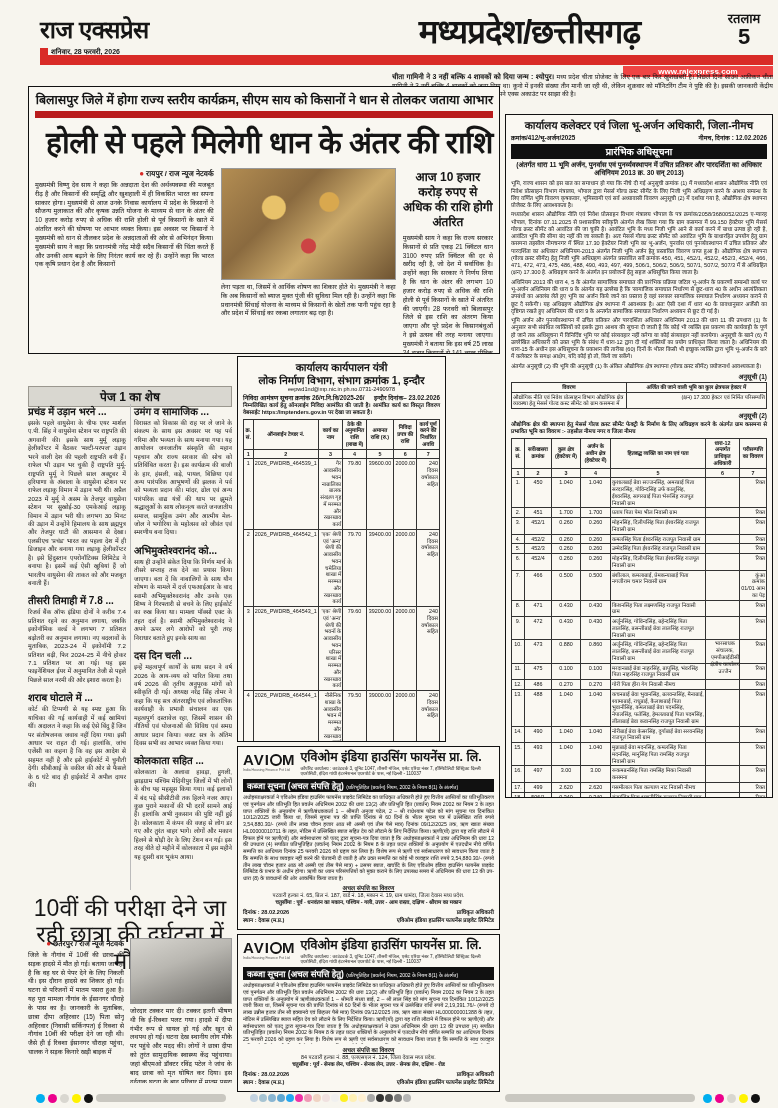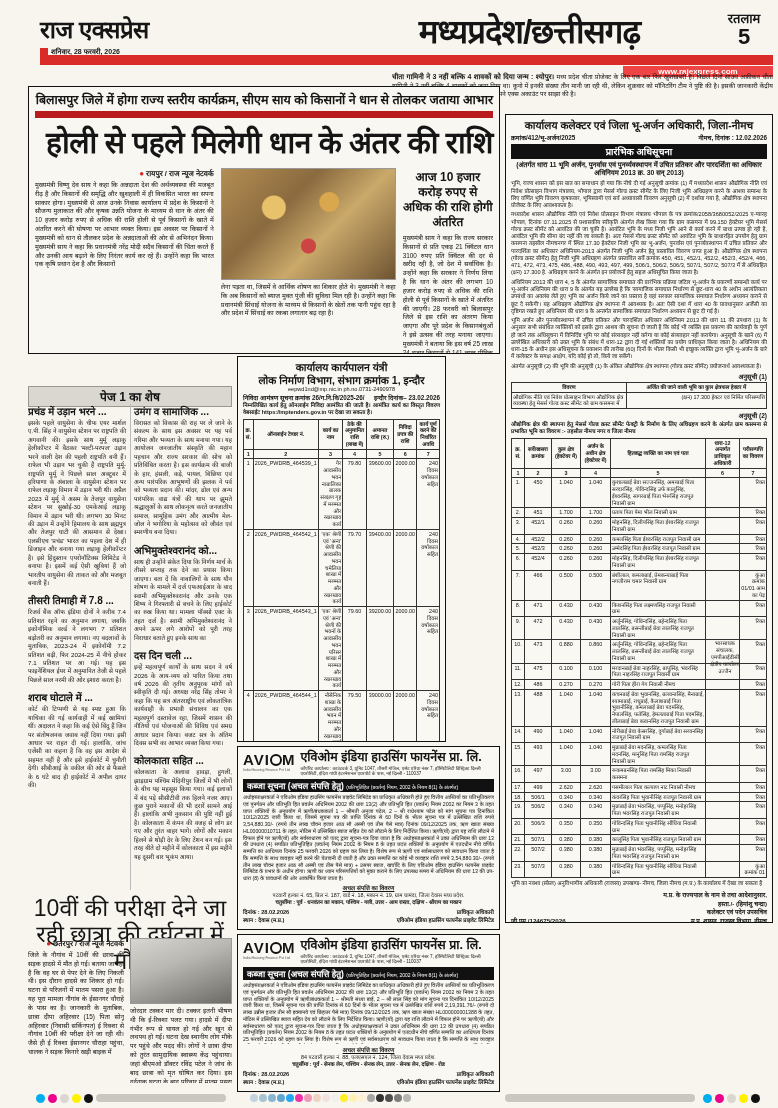--- a/index.html
+++ b/index.html
@@ -367,21 +367,21 @@
   <div class="av-body" style="height:62px;overflow:hidden">अधोहस्ताक्षरकर्ता ने एविओम इंडिया हाउसिंग फायनेंस प्राइवेट लिमिटेड का प्राधिकृत अधिकारी होते हुए वित्तीय आस्तियों का प्रतिभूतिकरण एवं पुनर्गठन और प्रतिभूति हित प्रवर्तन अधिनियम 2002 की धारा 13(2) और प्रतिभूति हित (प्रवर्तन) नियम 2002 का नियम 3 के तहत प्राप्त शक्तियों के अनुप्रयोग में ऋणी/बंधककर्ता 1 – श्रीमती संध्या बाई, 2 – श्री लाल सिंह को मांग सूचना पत्र दिनांकित 10/12/2025 जारी किया था, जिसमें सूचना पत्र की प्राप्ति दिनांक से 60 दिनों के भीतर सूचना पत्र में उल्लेखित राशि रुपये 2,19,391.76/- (रुपये दो लाख उन्नीस हजार तीन सौ इक्यानवे एवं छिहत्तर पैसे मात्र) दिनांक 09/12/2025 तक, ऋण खाता संख्या HL000000001388 के तहत, नोटिस में उल्लिखित ब्याज सहित देय को लौटाने के लिए निर्देशित किया। ऋणी(यों) द्वारा यह राशि लौटाने में विफल होने पर ऋणी(यों) और सर्वसाधारण को एतद् द्वारा सूचना-पत्र दिया जाता है कि अधोहस्ताक्षरकर्ता ने उक्त अधिनियम की धारा 13 की उपधारा (4) सपठित प्रतिभूतिहित (प्रवर्तन) नियम 2002 के नियम 8 के तहत प्रदत्त शक्तियों के अनुप्रयोग में एतदधीन नीचे वर्णित सम्पत्ति का आधिपत्य दिनांक 25 फरवरी 2026 को ग्रहण कर लिया है। विशेष रूप से ऋणी एवं सर्वसाधारण को सावधान किया जाता है कि सम्पत्ति के साथ व्यवहार नहीं करने की चेतावनी दी जाती है और उक्त सम्पत्ति का कोई भी व्यवहार राशि रुपये 2,19,391.76/- + उसपर ब्याज, खर्चादि के लिए एविओम इंडिया हाउसिंग फायनेंस प्राइवेट लिमिटेड के प्रभार के अधीन होगा।</div>
   <div class="av-prop-t">अचल संपत्ति का विवरण</div>
   <div class="av-prop">84 पटवारी हल्का नं. 88, एलएसएल नं. 124, जिला देवास मध्य प्रदेश.</div>
   <div class="av-prop b">चतुर्सीमा : पूर्व - सेनक लेन, पश्चिम - सेनक लेन, उत्तर - सेनक लेन, दक्षिण - रोड</div>
   <div class="av-foot">
     <span><span>दिनांक : 28.02.2026</span><br><span>स्थान : देवास (म.प्र.)</span></span>
     <span style="text-align:right"><span>प्राधिकृत अधिकारी</span><br><span>एविओम इंडिया हाउसिंग फायनेंस प्राइवेट लिमिटेड</span></span>
   </div>
 </div>
 
-<div class="abs obox" style="left:505px;top:114px;width:268px;height:809px">
+<div class="abs obox" style="left:505px;top:114px;width:268px;height:684px">
   <div class="otitle">कार्यालय कलेक्टर एवं जिला भू-अर्जन अधिकारी, जिला-नीमच</div>
   <div class="oline">
     <span>क्रमांक/412/भू-अर्जन/2025</span>
     <span>नीमच, दिनांक : 12.02.2026</span>
   </div>
   <div class="black-band">प्रारंभिक अधिसूचना</div>
   <div class="act-line">(अंतर्गत धारा 11 भूमि अर्जन, पुनर्वास एवं पुनर्व्यवस्थापन में उचित प्रतिकर और पारदर्शिता का अधिकार अधिनियम 2013 क्र. 30 सन् 2013)</div>
   <div>
 
   <p class="opara">भूमि, राज्य शासन को इस बात का समाधान हो गया कि नीचे दी गई अनुसूची क्रमांक (1) में मध्यप्रदेश शासन औद्योगिक नीति एवं निवेश प्रोत्साहन विभाग मंत्रालय, भोपाल द्वारा मेसर्स गोल्ड क्रस्ट सीमेंट के लिए निजी भूमि अधिग्रहण करने के आशय सम्बन्ध के लिए वर्णित भूमि विवरण कृषकवार, भूमिस्वामी एवं सर्व अध्यावासी विवरण अनुसूची (2) में दर्शाया गया है, औद्योगिक क्षेत्र स्थापना प्रोजेक्ट के लिए आवश्यकता है।</p>

